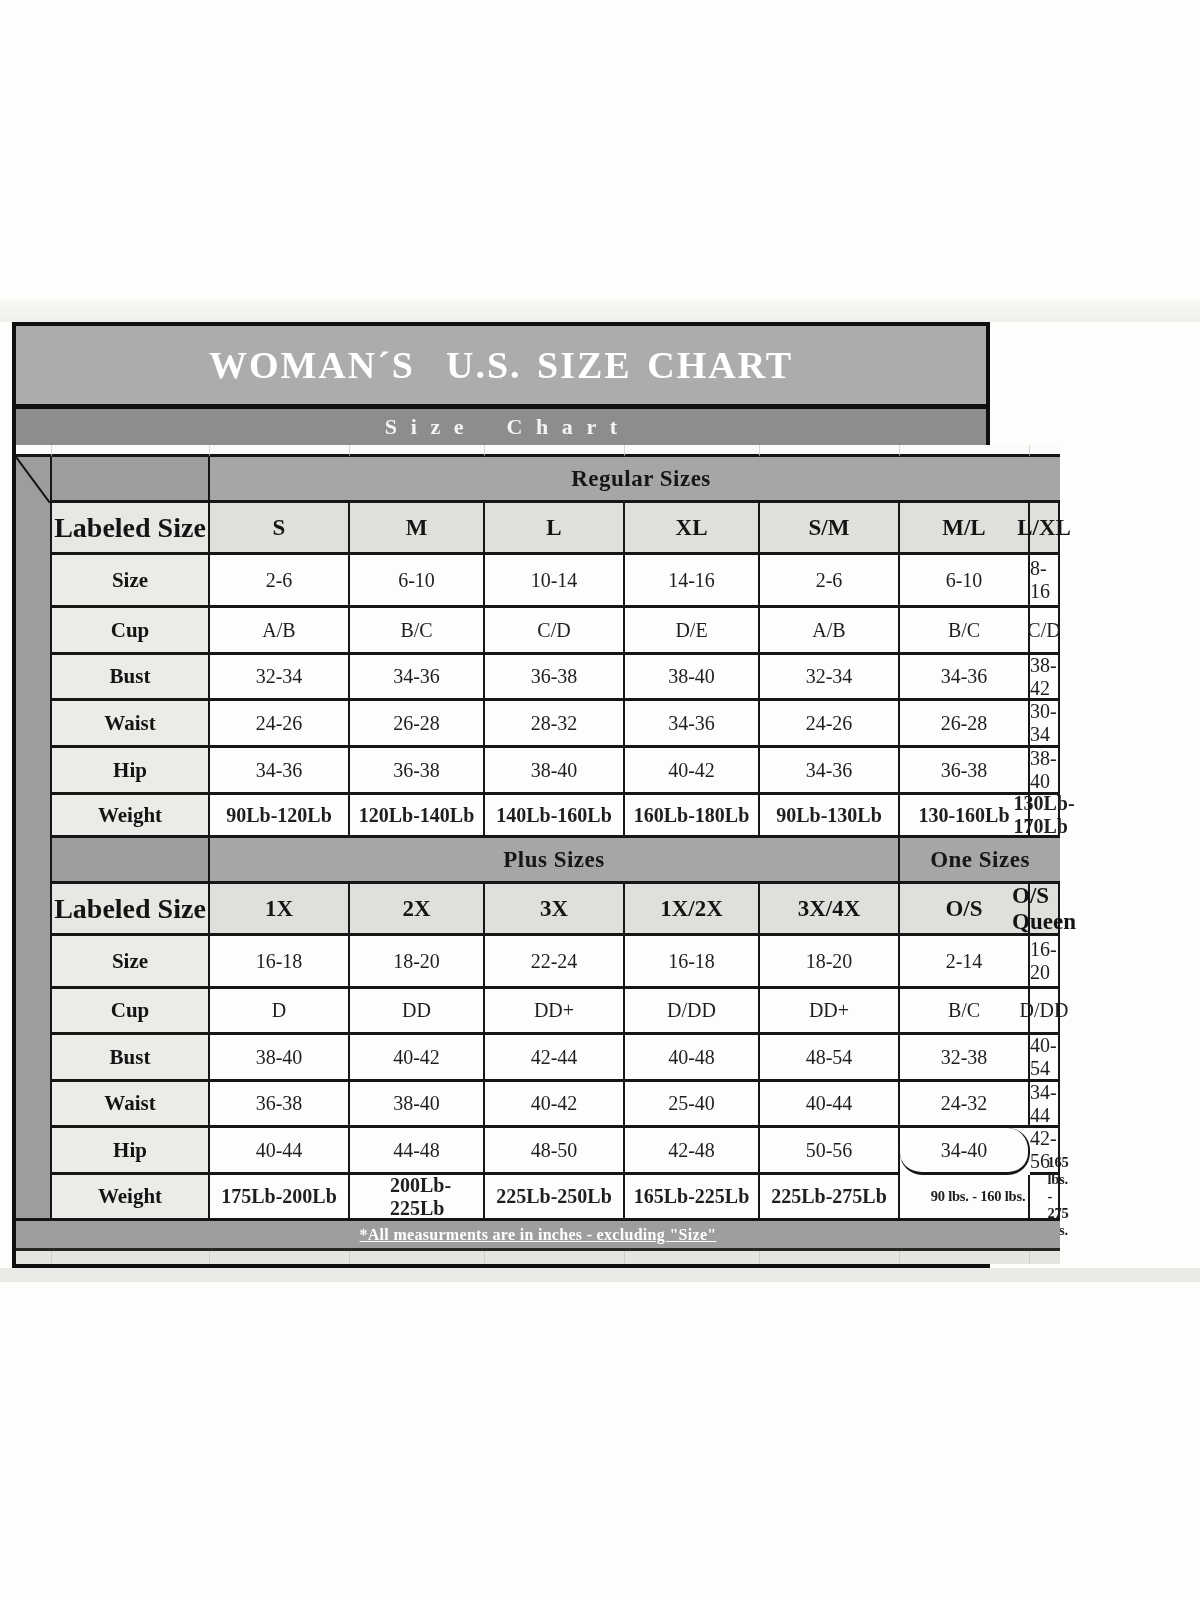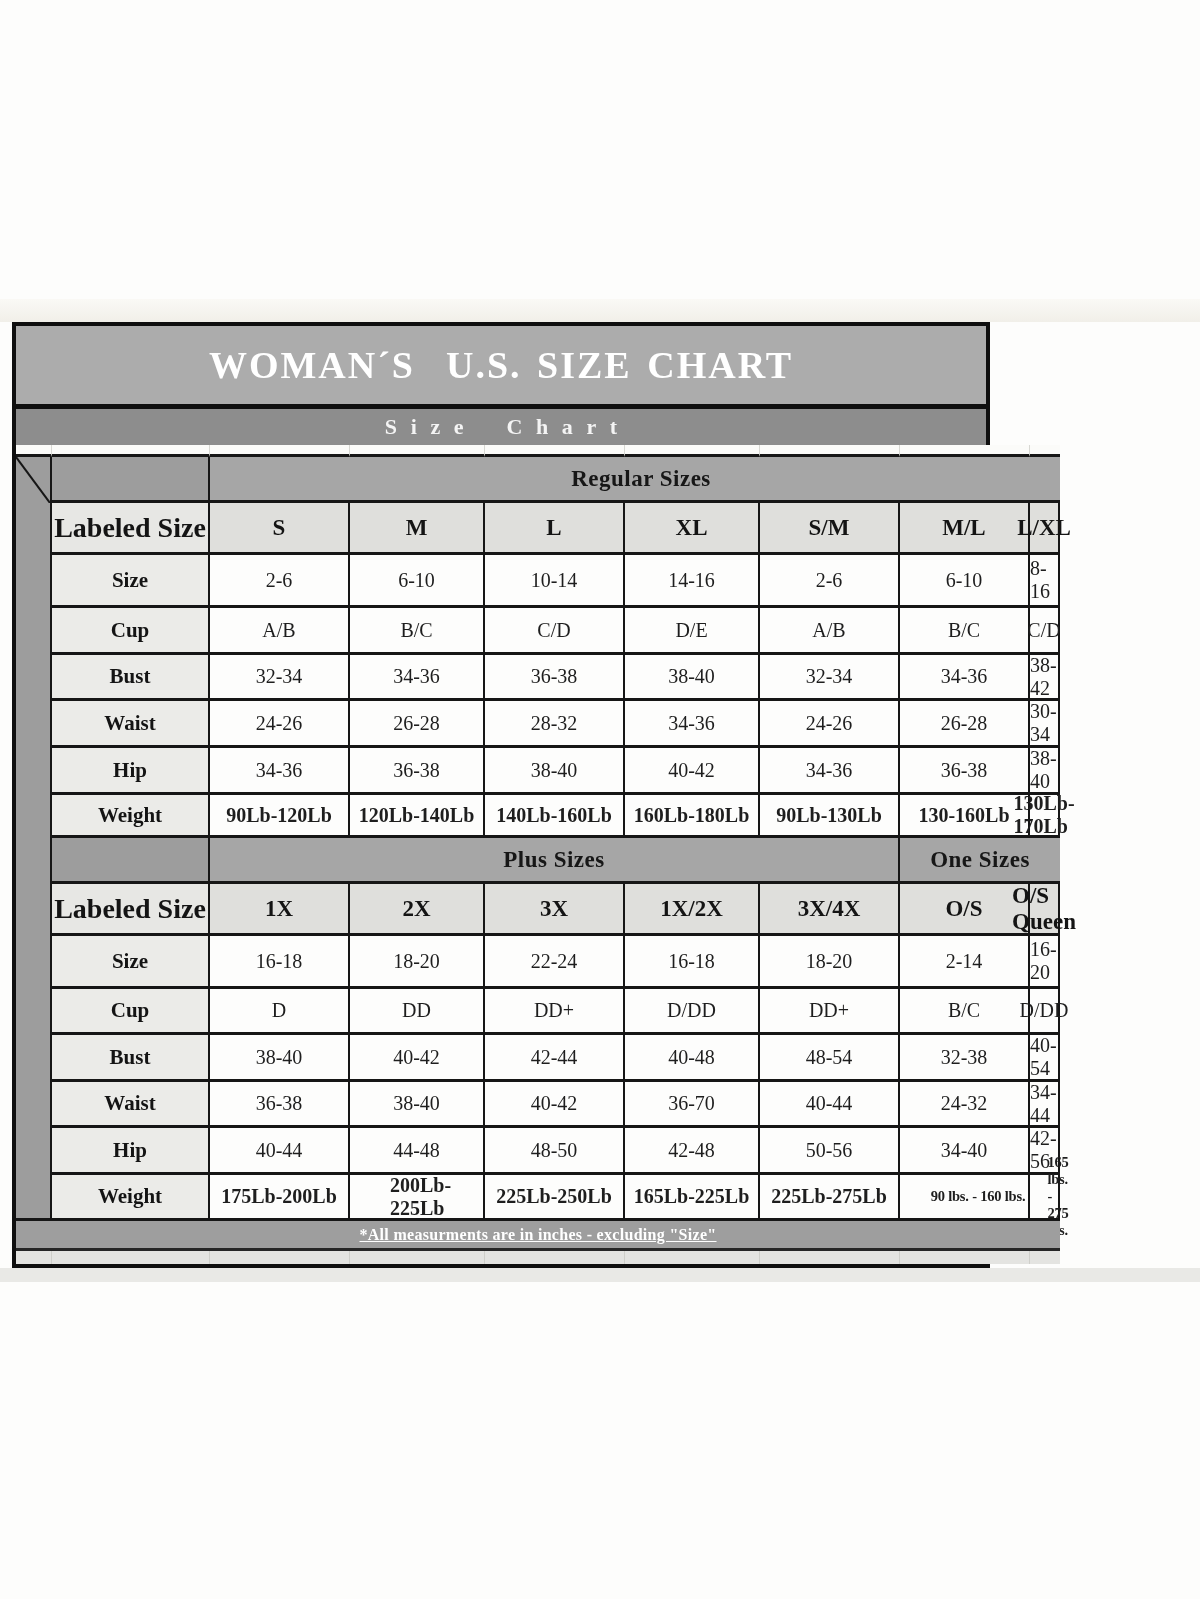--- a/index.html
+++ b/index.html
@@ -199,31 +199,31 @@
       <div class="c data" style="grid-area: 14 / 4;">40-42</div>
       <div class="c data" style="grid-area: 14 / 5;">42-44</div>
       <div class="c data" style="grid-area: 14 / 6;">40-48</div>
       <div class="c data" style="grid-area: 14 / 7;">48-54</div>
       <div class="c data" style="grid-area: 14 / 8;">32-38</div>
       <div class="c data" style="grid-area: 14 / 9;">40-54</div>
       <div class="c rlabel" style="grid-area: 15 / 2;">Waist</div>
       <div class="c data" style="grid-area: 15 / 3;">36-38</div>
       <div class="c data" style="grid-area: 15 / 4;">38-40</div>
       <div class="c data" style="grid-area: 15 / 5;">40-42</div>
-      <div class="c data" style="grid-area: 15 / 6;">36-70</div>
+      <div class="c data" style="grid-area: 15 / 6;">25-40</div>
       <div class="c data" style="grid-area: 15 / 7;">40-44</div>
       <div class="c data" style="grid-area: 15 / 8;">24-32</div>
       <div class="c data" style="grid-area: 15 / 9;">34-44</div>
       <div class="c rlabel" style="grid-area: 16 / 2;">Hip</div>
       <div class="c data" style="grid-area: 16 / 3;">40-44</div>
       <div class="c data" style="grid-area: 16 / 4;">44-48</div>
       <div class="c data" style="grid-area: 16 / 5;">48-50</div>
       <div class="c data" style="grid-area: 16 / 6;">42-48</div>
       <div class="c data" style="grid-area: 16 / 7;">50-56</div>
-      <div class="c data" style="grid-area: 16 / 8;">34-40</div>
+      <div class="c data" style="grid-area: 16 / 8; border-radius: 22px;">34-40</div>
       <div class="c data" style="grid-area: 16 / 9;">42-56</div>
       <div class="c rlabel" style="grid-area: 17 / 2;">Weight</div>
       <div class="c data small" style="grid-area: 17 / 3;">175Lb-200Lb</div>
       <div class="c data small" style="grid-area: 17 / 4; padding-left: 40px;">200Lb-225Lb</div>
       <div class="c data small" style="grid-area: 17 / 5;">225Lb-250Lb</div>
       <div class="c data small" style="grid-area: 17 / 6;">165Lb-225Lb</div>
       <div class="c data small" style="grid-area: 17 / 7;">225Lb-275Lb</div>
       <div class="c data xsmall" style="grid-area: 17 / 8;">90 lbs. - 160 lbs.</div>
       <div class="c data xsmall" style="grid-area: 17 / 9;">165 lbs. - 275 lbs.</div>
       <div class="c footnote" style="grid-row: 18;">*All measurments are in inches - excluding "Size"</div>

